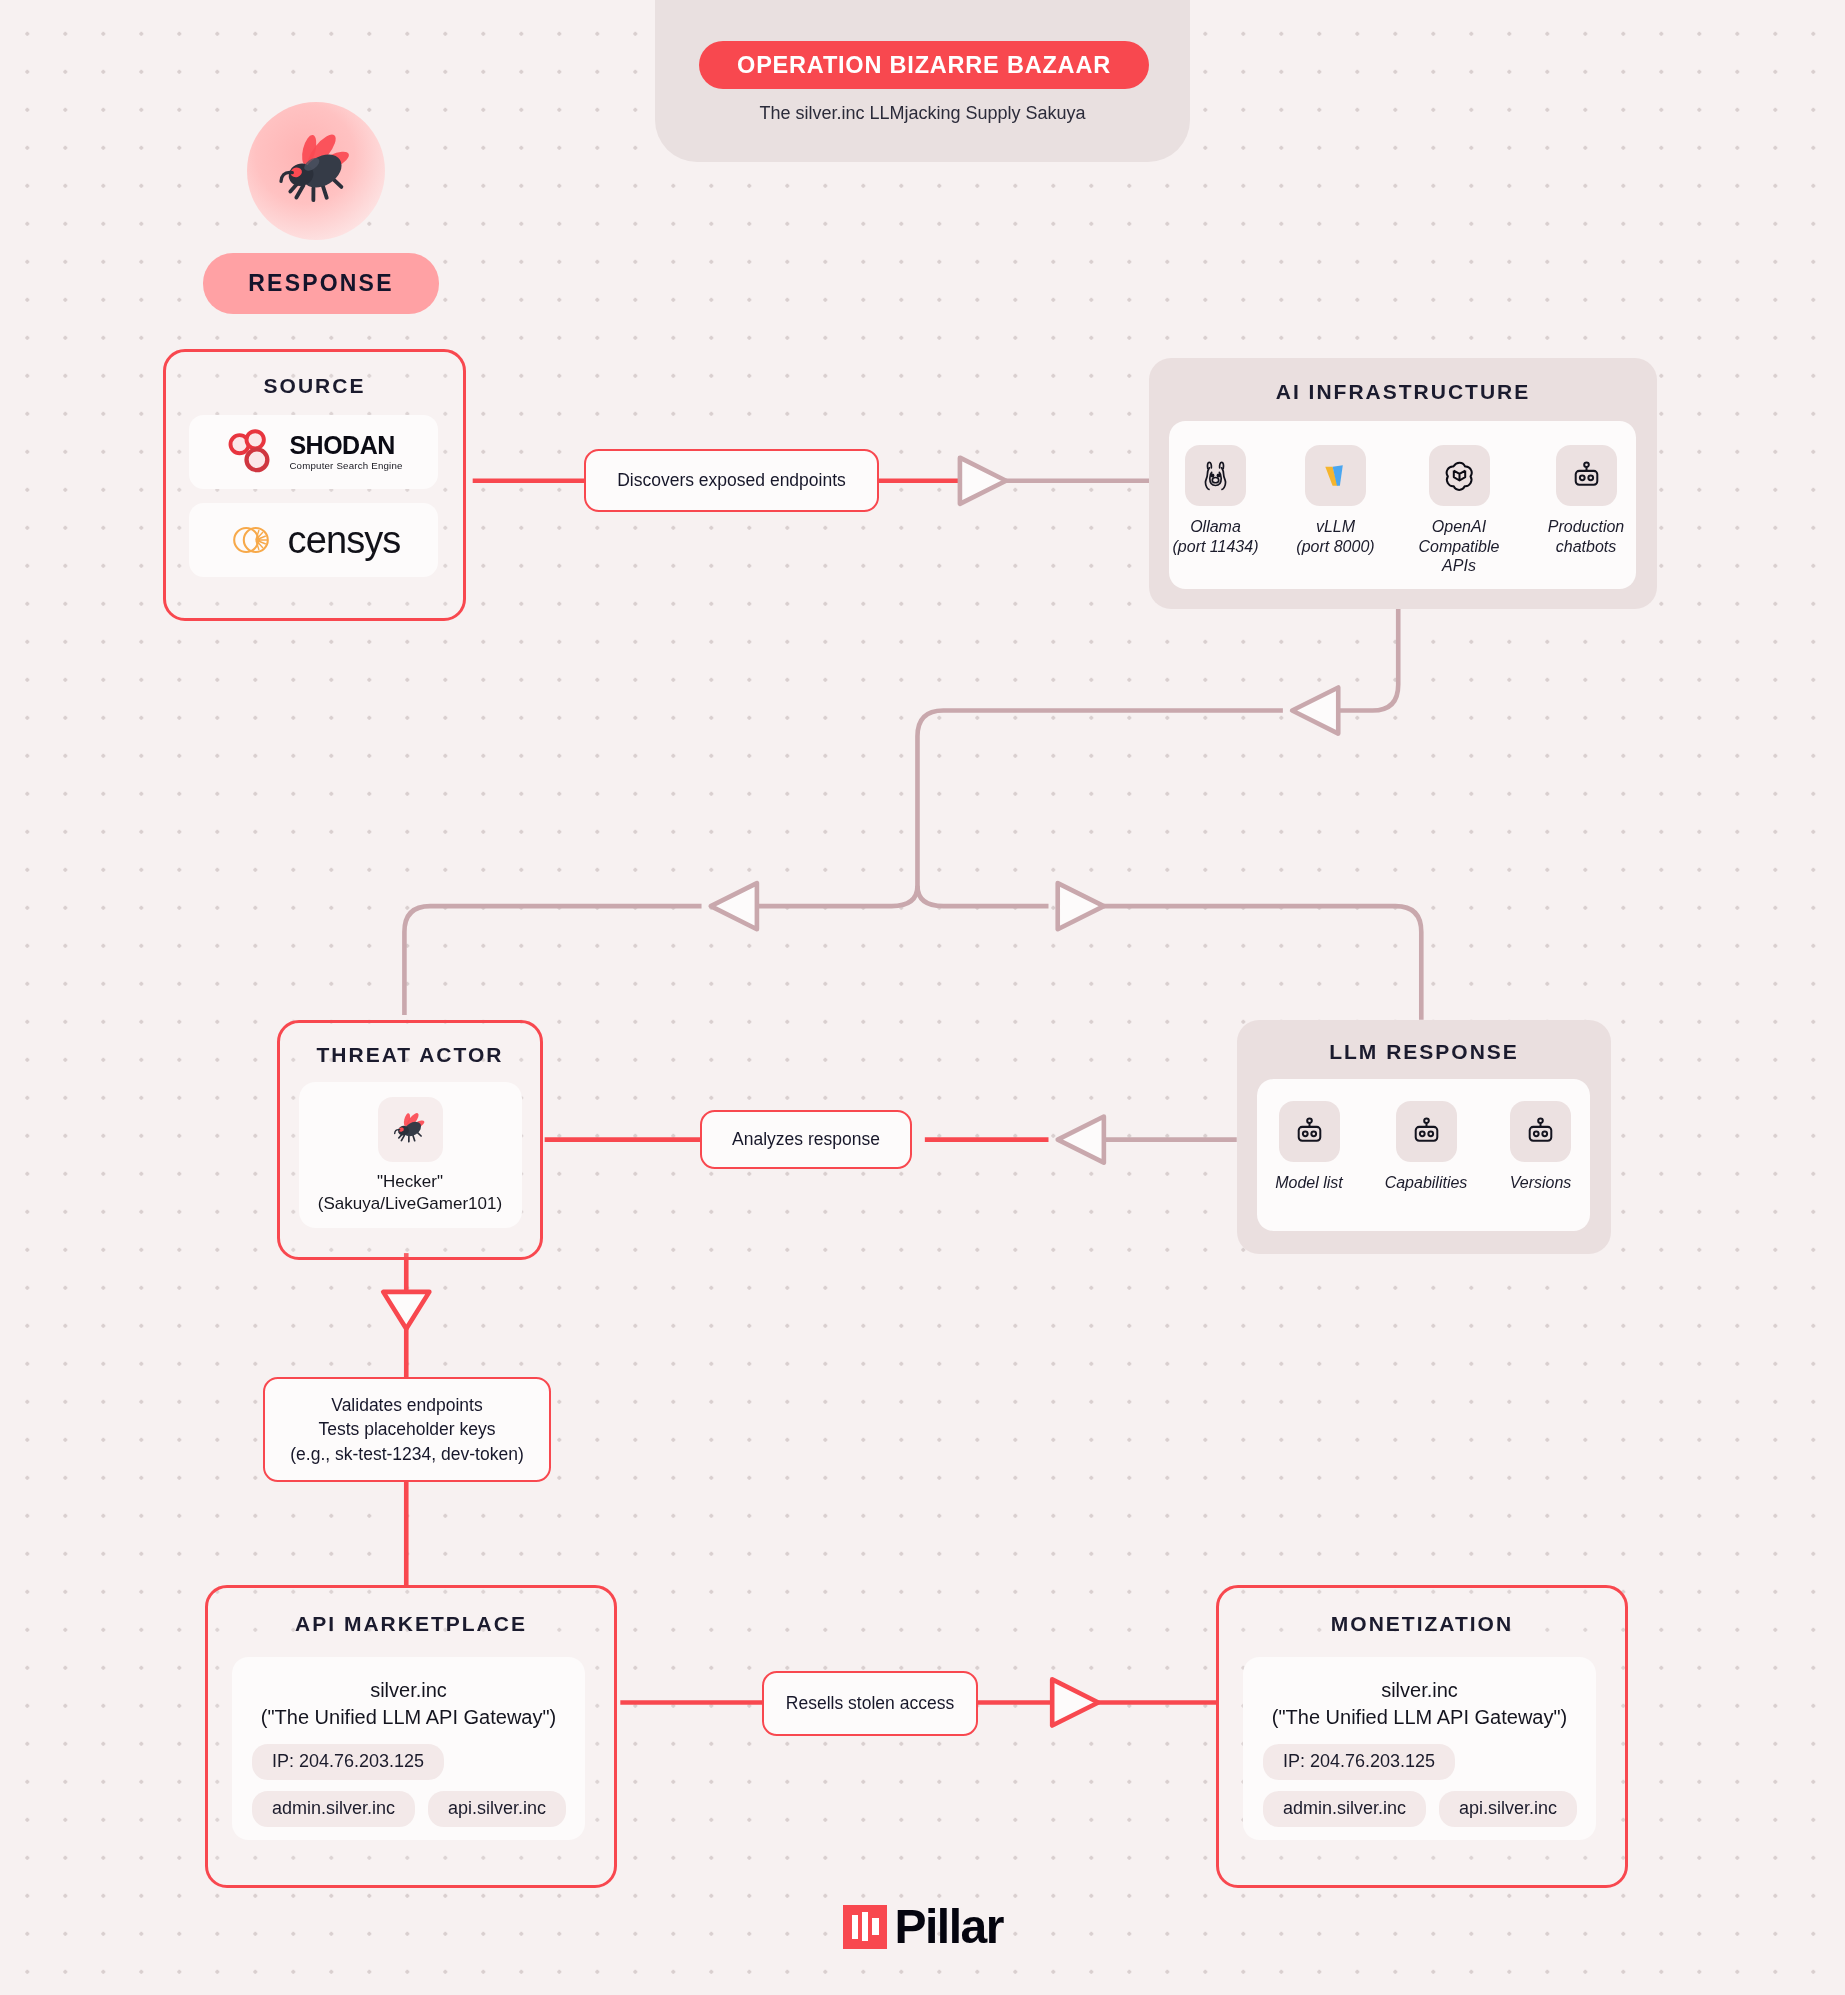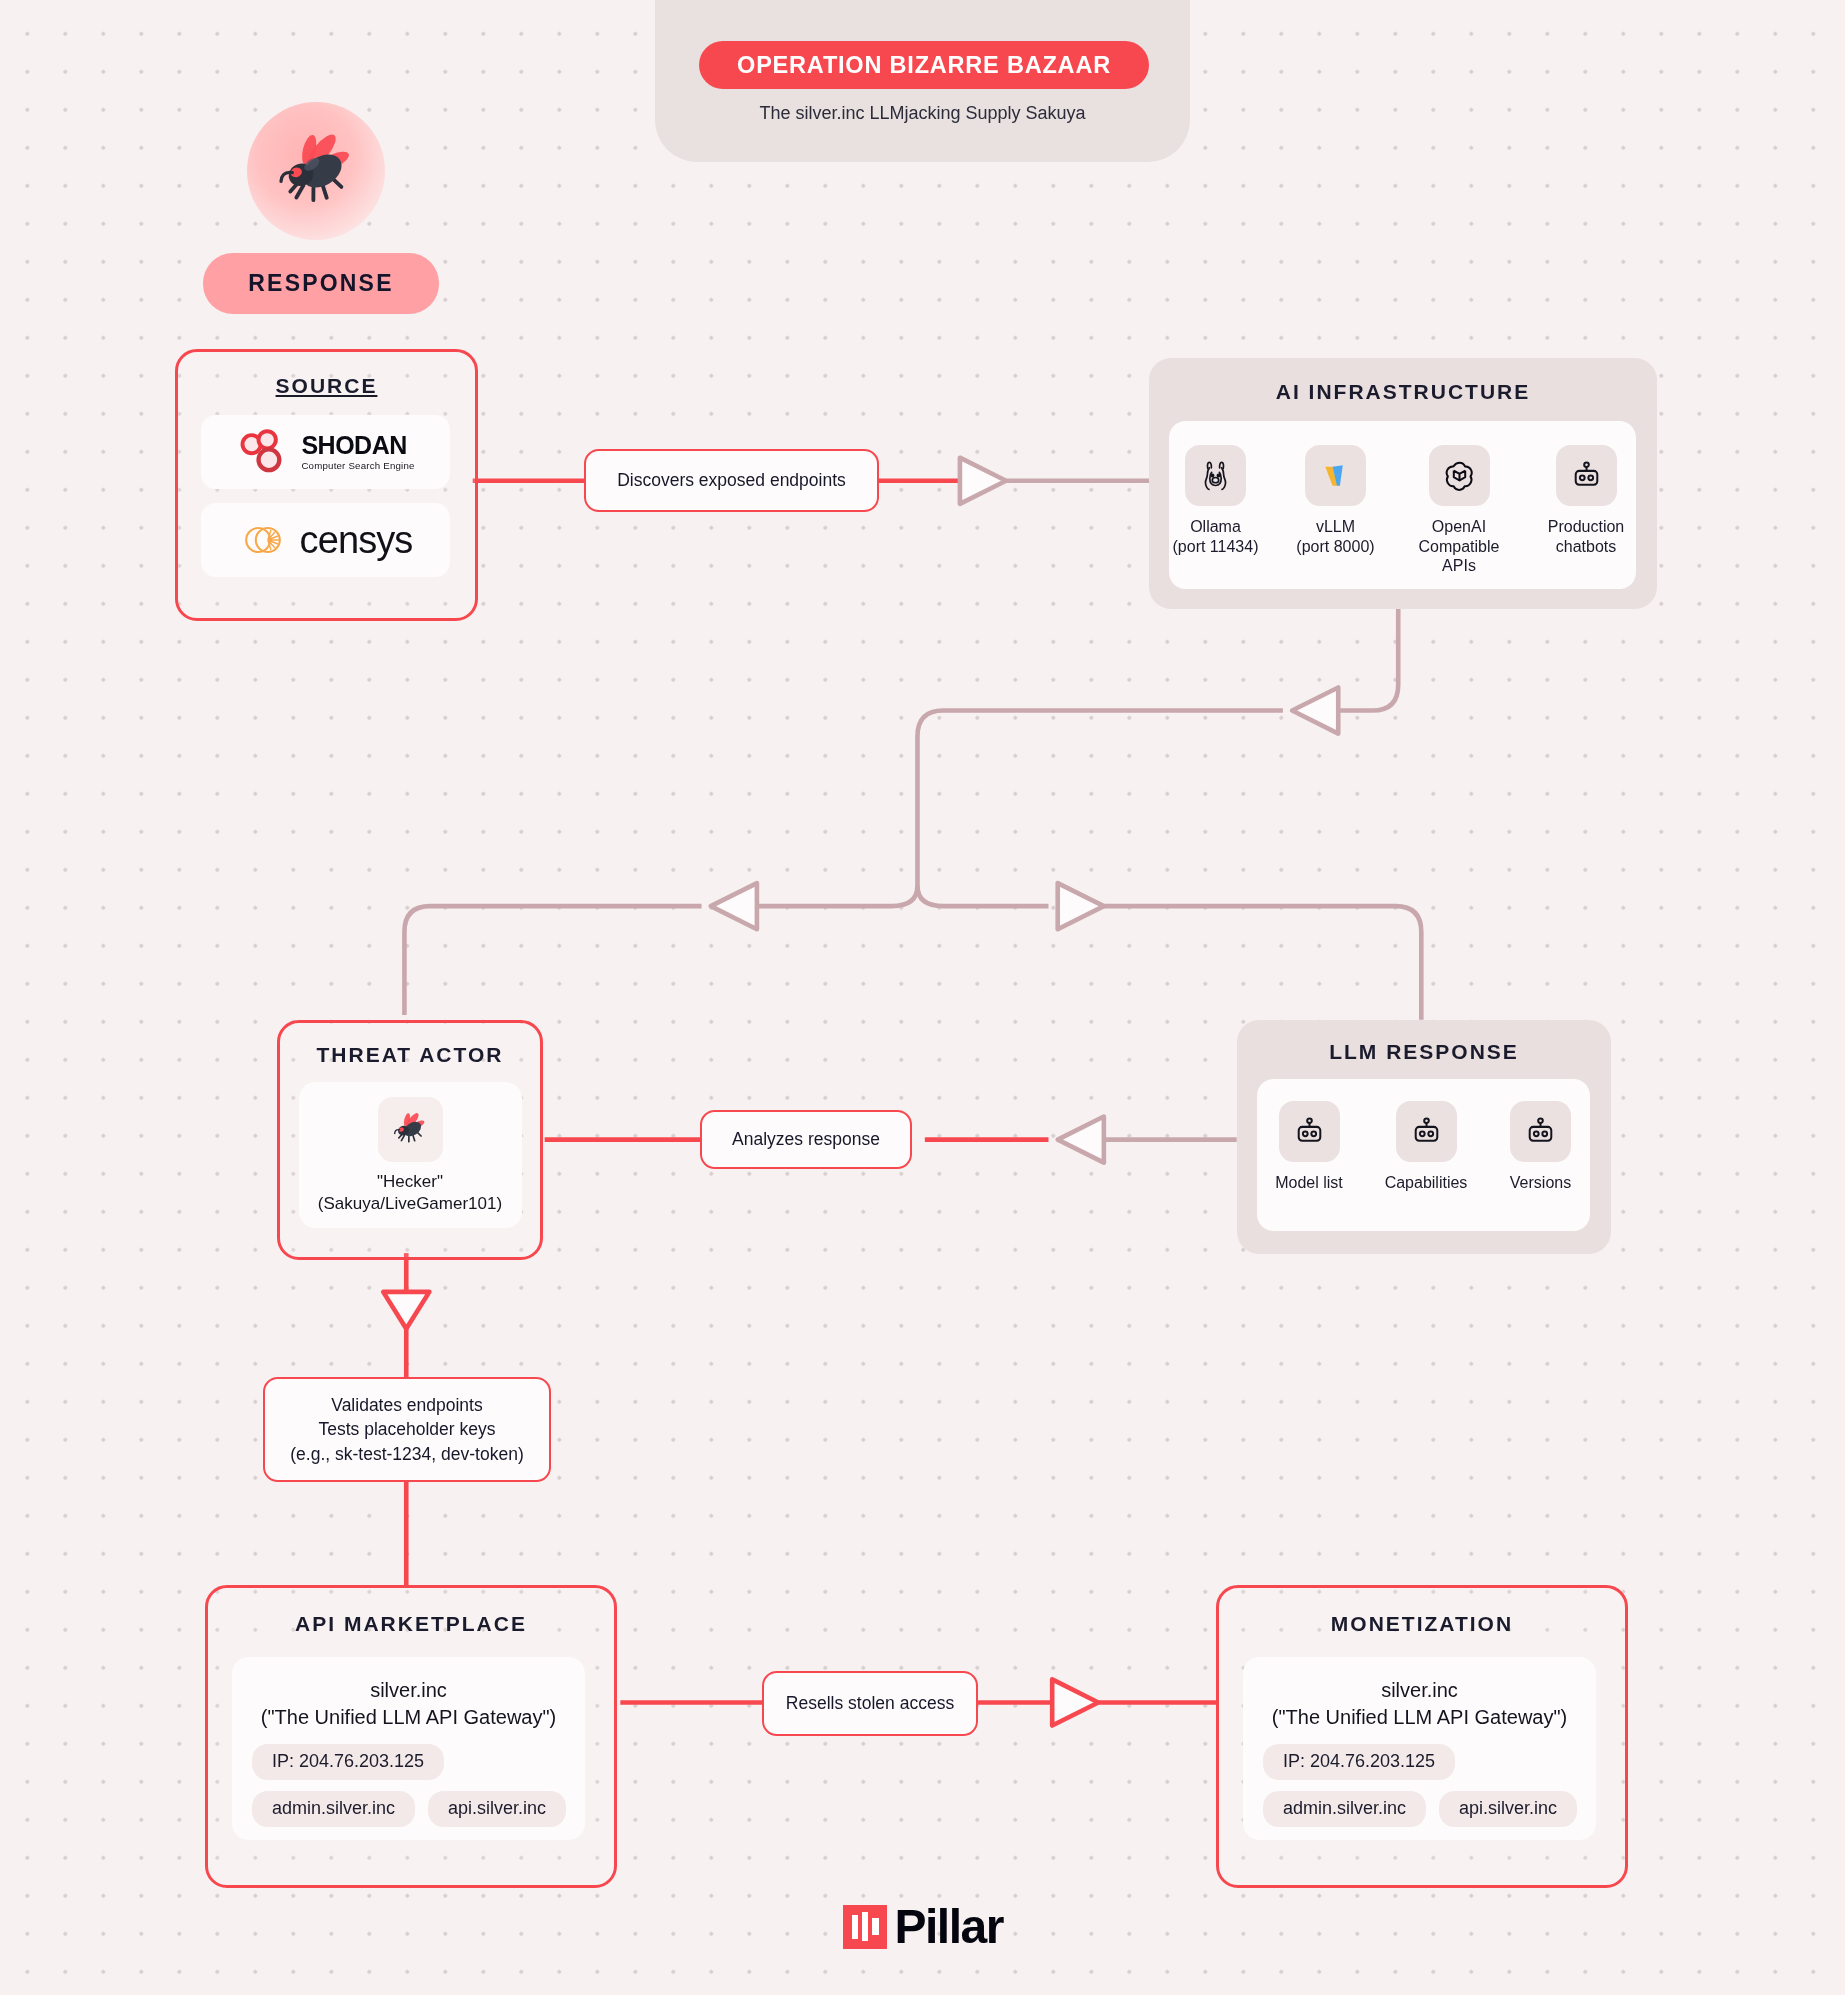--- a/index.html
+++ b/index.html
@@ -68,21 +68,21 @@
   .shodan-tag{font-size:9.7px;color:#17171f;letter-spacing:0.2px;margin-top:2.8px;}
   .censys-word{font-size:38px;color:#111118;letter-spacing:-0.9px;font-weight:400;}
 
   
   .tile-row{display:flex;align-items:flex-start;justify-content:center;}
   .tile{display:flex;flex-direction:column;align-items:center;}
   .tile-box{
     width:61px;height:61px;border-radius:14.8px;background:#ece1e1;
     display:flex;align-items:center;justify-content:center;
   }
-  .tile-label{margin-top:11px;font-size:16px;line-height:1.22;text-align:center;color:#1b1b2b;}
+  .tile-label{margin-top:11px;font-size:16px;line-height:1.22;text-align:center;color:#1b1b2b;font-style:italic;}
 
   
   .edge-label{
     position:absolute;background:#fdfbfb;border:2.8px solid #f8484f;border-radius:14.8px;
     display:flex;align-items:center;justify-content:center;text-align:center;
     font-size:17.5px;line-height:1.38;color:#17172a;padding:0 13px;box-sizing:border-box;
   }
 
   
   .chip{
@@ -157,21 +157,21 @@
         <ellipse cx="56" cy="52" rx="22" ry="15" transform="rotate(-14 56 52)" fill="#353b47"></ellipse>
         <ellipse cx="34" cy="49" rx="13" ry="11.5" fill="#2b303b"></ellipse>
         <ellipse cx="30" cy="45" rx="6" ry="5" fill="#fb4a52"></ellipse>
         <path d="M26 44 C18 40 14 44 12 49" stroke="#2b2f3a" stroke-width="3.4" stroke-linecap="round" fill="none"></path>
         <ellipse cx="48" cy="42" rx="9" ry="5" transform="rotate(-18 48 42)" fill="#4d5463" opacity="0.75"></ellipse>
       </g>
     </svg>
   </div>
   <div class="scanners-pill">RESPONSE</div>
 
-  <div class="panel red" style="left:175px;top:349px;width:297px;height:266px;text-decoration:underline;">
+  <div class="panel red" style="left:163px;top:349px;width:297px;height:266px;">
     <div class="panel-title" style="margin-top:22px;">SOURCE</div>
 
     <div class="logo-card" style="position:absolute;left:23px;top:63px;width:249px;height:74px;">
       <svg width="52" height="52" viewBox="0 0 60 60">
         <circle cx="18" cy="21" r="10.5" fill="#fbe7e9" stroke="#e8353f" stroke-width="4.5"></circle>
         <circle cx="36" cy="16" r="10" fill="#fbe7e9" stroke="#e8353f" stroke-width="4.5"></circle>
         <circle cx="38" cy="39" r="12" fill="#fbe7e9" stroke="#cf3640" stroke-width="5"></circle>
       </svg>
       <div class="shodan-text">
         <div class="shodan-word">SHODAN</div>

